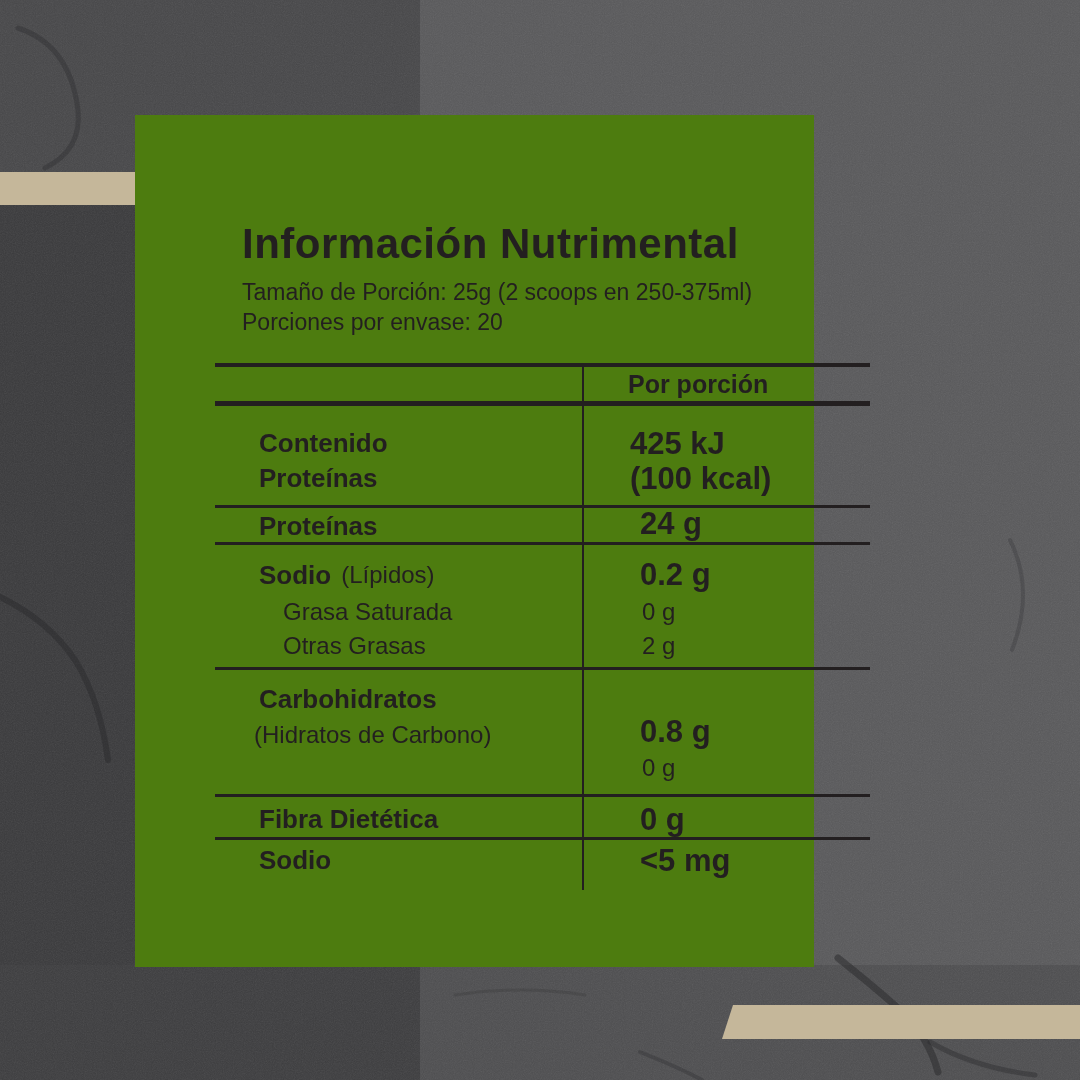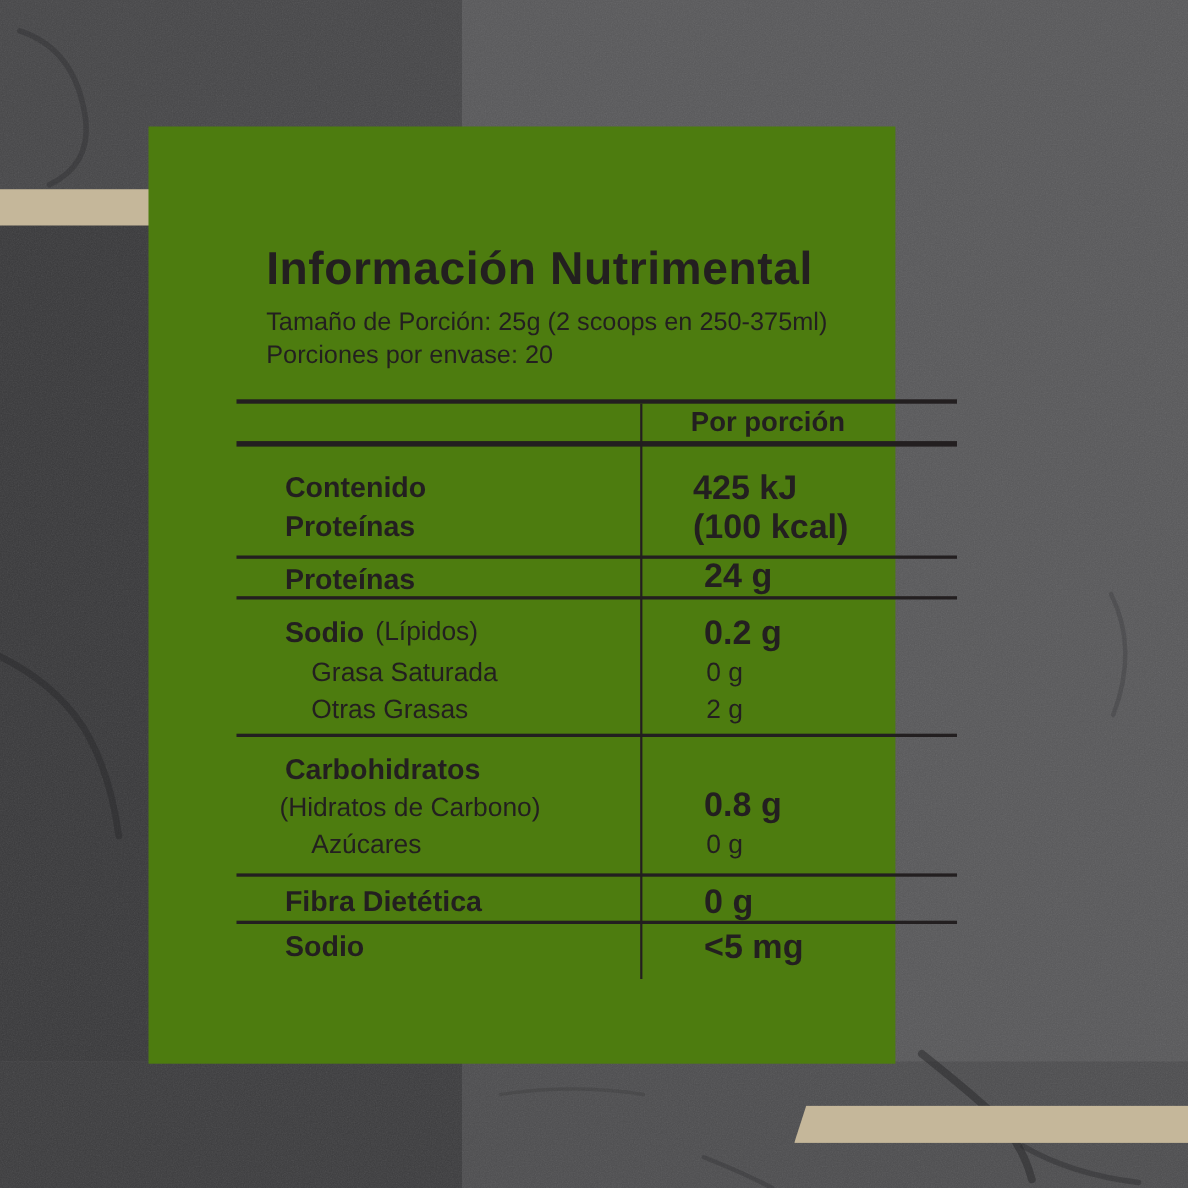--- a/index.html
+++ b/index.html
@@ -168,21 +168,20 @@
         <div class="line l3">
             <span class="subl vshift2">2 g</span>
           </div>
       </div>
     </div>
 
     <div class="row carbs">
       <div class="c-left">
         <div class="line l1 lbl">Carbohidratos</div>
         <div class="line l2 note hidratos">(Hidratos de Carbono)</div>
-        <div class="line l3 subl indent">Azúcares</div>
       </div>
       <div class="c-right">
         <div class="b1">
             <span class="val vshift">0.8 g</span>
           </div>
         <div class="b2">
             <span class="subl vshift2">0 g</span>
           </div>
       </div>
     </div>

